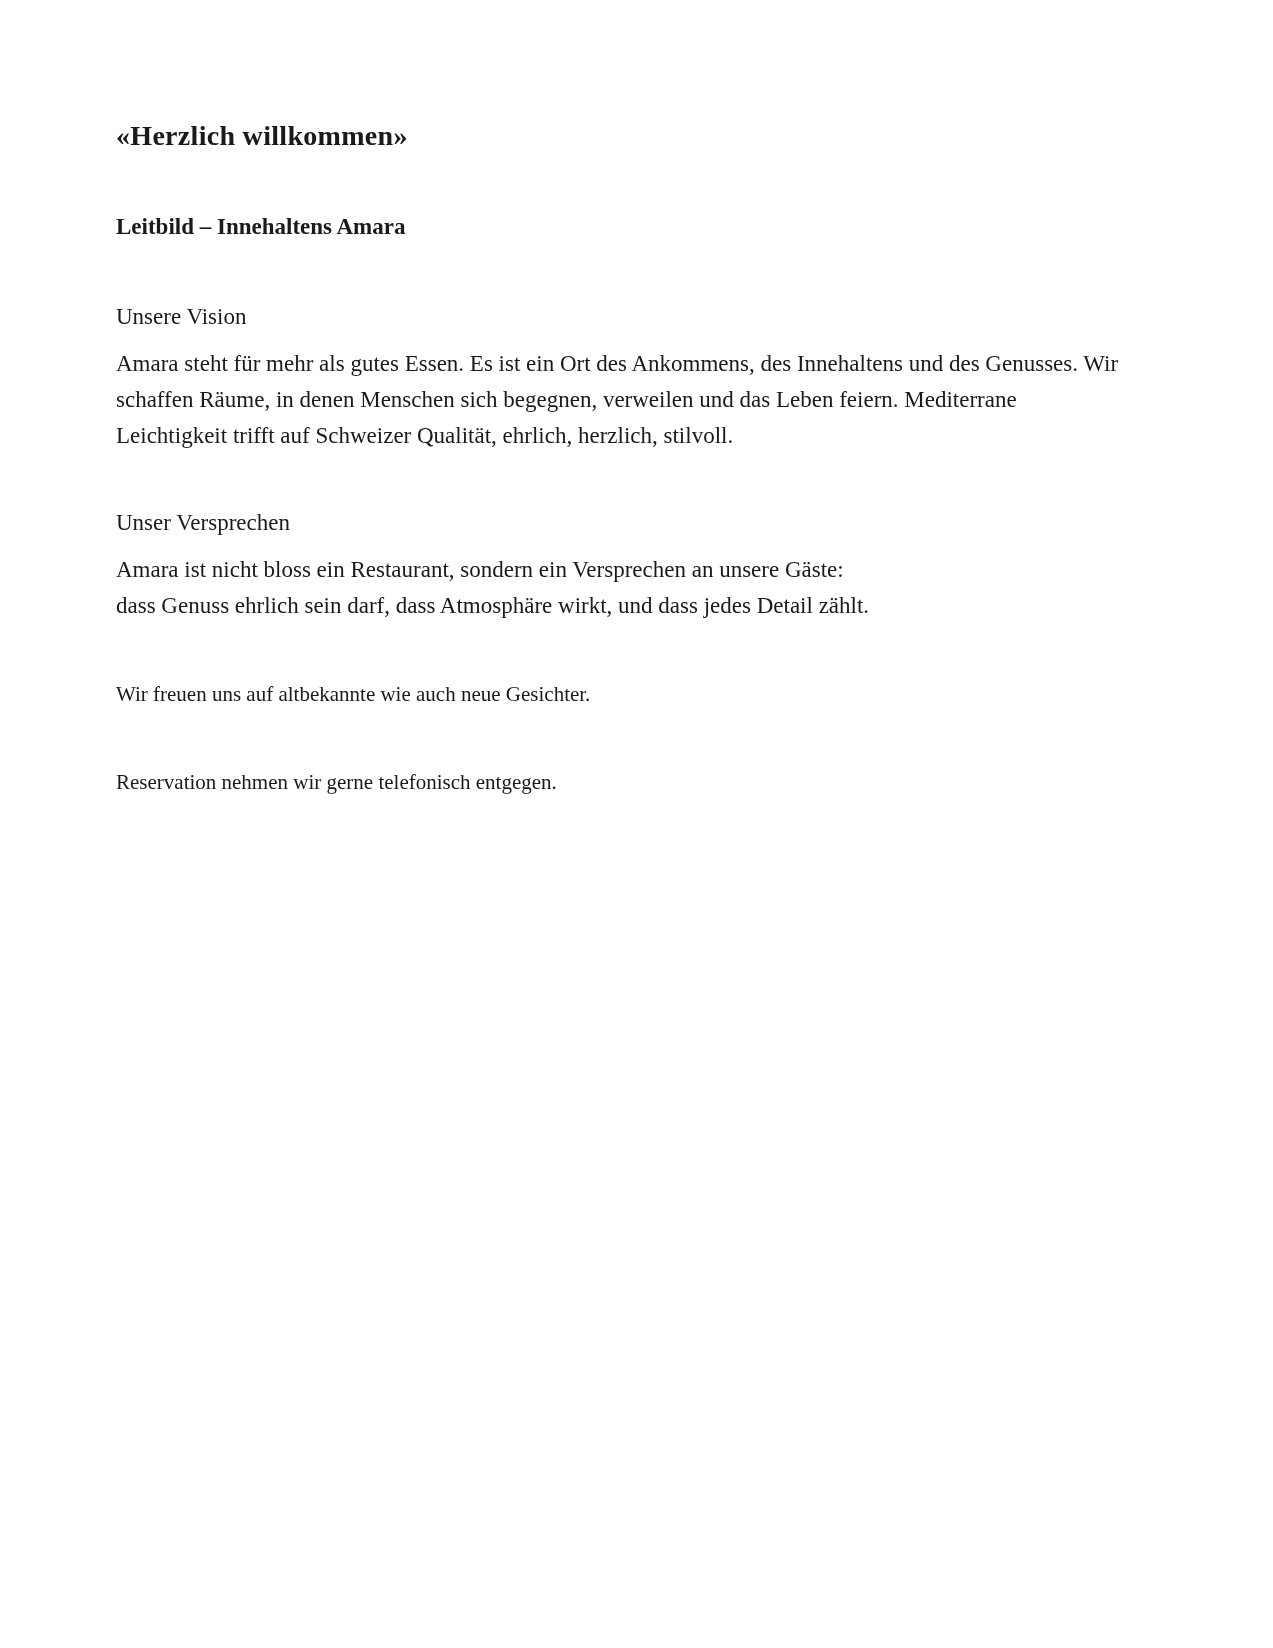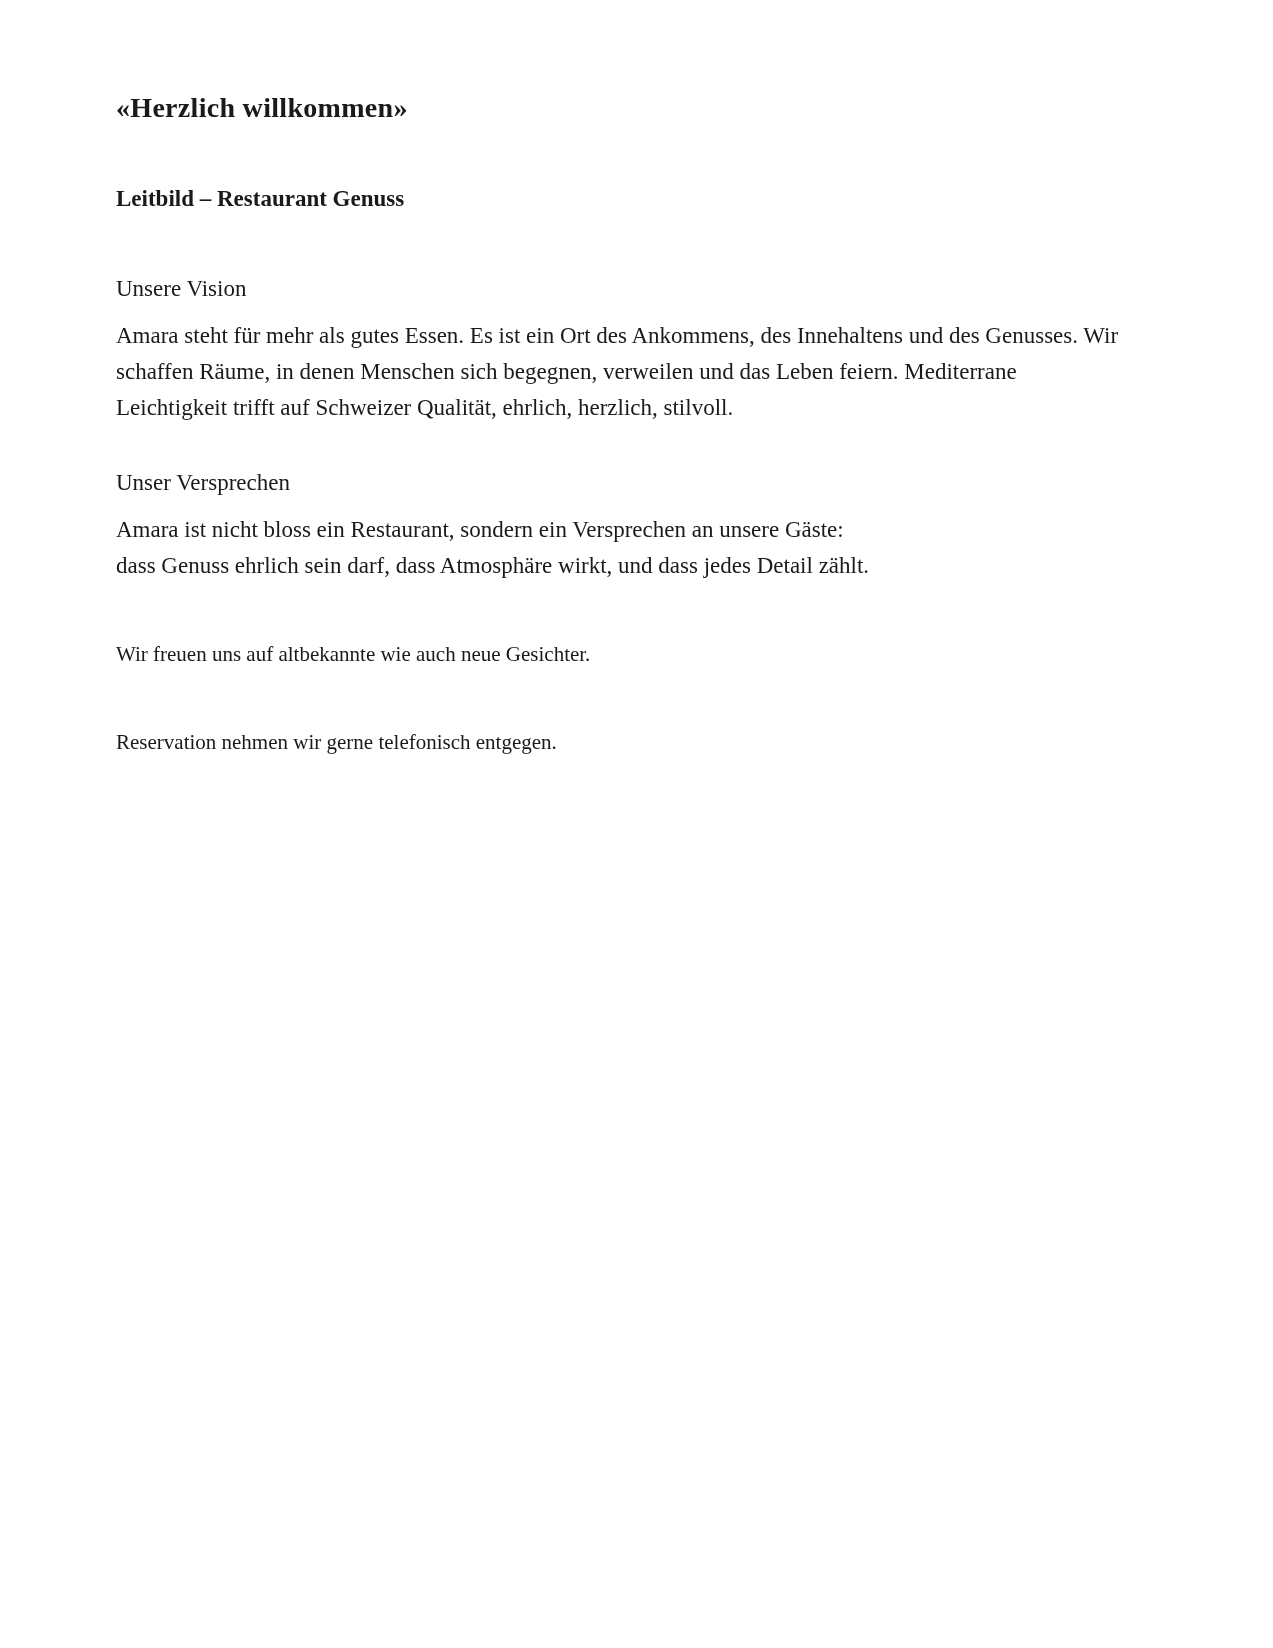--- a/index.html
+++ b/index.html
@@ -7,39 +7,39 @@
     width: 1273px;
     height: 1648px;
     background: #ffffff;
     font-family: "Liberation Serif", "DejaVu Serif", serif;
     color: #1a1a1a;
   }
   .page {
     width: 1273px;
     height: 1648px;
     background: #ffffff;
-    padding: 92px 150px 0 116px;
+    padding: 120px 150px 0 116px;
     overflow: hidden;
   }
   .doc-title {
     font-size: 28px;
     font-weight: bold;
     letter-spacing: 0.3px;
   }
   .doc-subtitle {
     margin-top: 62px;
     font-size: 23px;
     font-weight: bold;
   }
   .section-heading {
     font-size: 23px;
     font-weight: normal;
   }
   .section-vision { margin-top: 64px; }
-  .section-versprechen { margin-top: 44px; }
+  .section-versprechen { margin-top: 56px; }
   .body-text {
     margin-top: 16px;
     font-size: 23px;
     line-height: 36px;
     max-width: 1010px;
   }
   .body-text .line { display: block; }
   .standalone {
     font-size: 21px;
     line-height: 36px;
@@ -47,21 +47,21 @@
   .standalone.gap-large { margin-top: 52px; }
   .standalone.gap-small { margin-top: 8px; }
 </style>
 </head>
 <body>
 
 <div class="page">
 
   <h1 class="doc-title">«Herzlich willkommen»</h1>
 
-  <h2 class="doc-subtitle">Leitbild – Restaurant Genuss</h2>
+  <h2 class="doc-subtitle">Leitbild – Innehaltens Amara</h2>
 
   <div class="section section-vision">
     <h3 class="section-heading">Unsere Vision</h3>
     <p class="body-text">Amara steht für mehr als gutes Essen. Es ist ein Ort des Ankommens, des Innehaltens und des Genusses. Wir schaffen Räume, in denen Menschen sich begegnen, verweilen und das Leben feiern. Mediterrane Leichtigkeit trifft auf Schweizer Qualität, ehrlich, herzlich, stilvoll.</p>
   </div>
 
   <div class="section section-versprechen">
     <h3 class="section-heading">Unser Versprechen</h3>
     <p class="body-text">
       <span class="line">Amara ist nicht bloss ein Restaurant, sondern ein Versprechen an unsere Gäste:</span>

